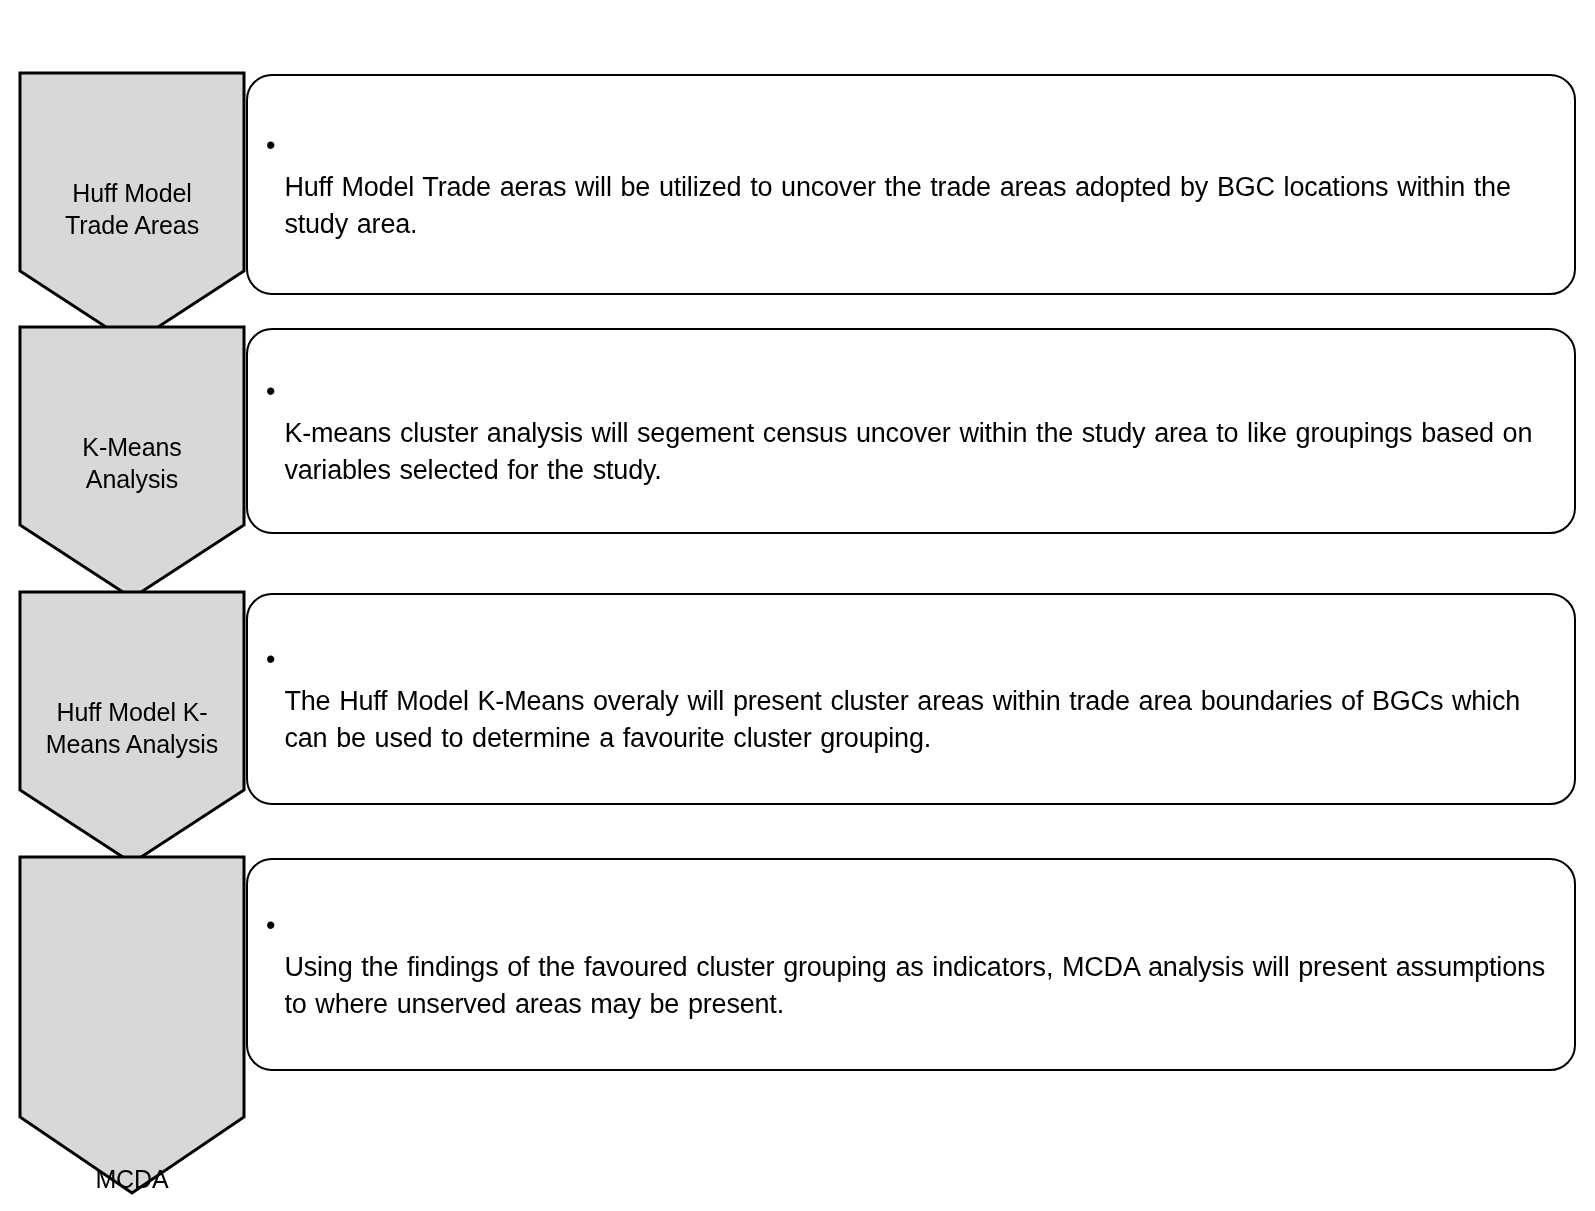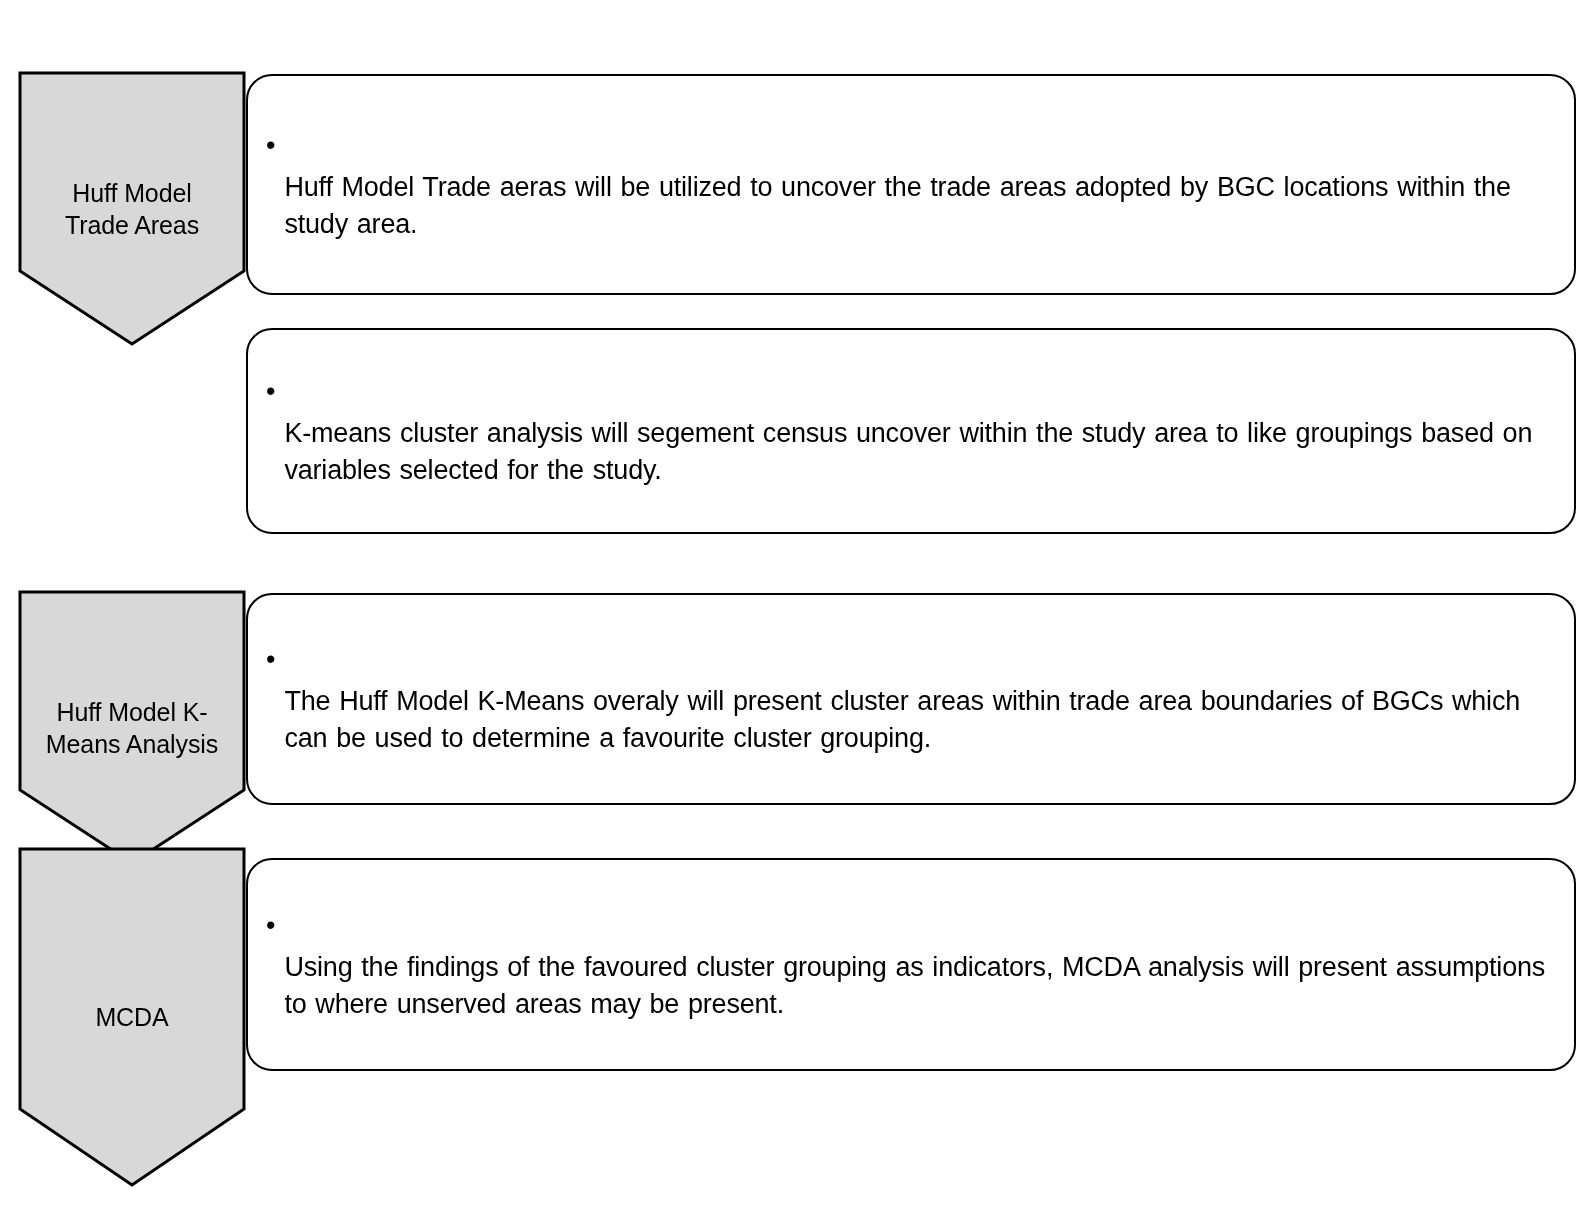--- a/index.html
+++ b/index.html
@@ -93,21 +93,21 @@
 
   #stage-1 { top: 265px; height: 330px; }
   #stage-1 .chevron { top: 60px; height: 275px; }
   #stage-1 .callout { top: 63px; height: 206px; }
 
   #stage-2 { top: 530px; height: 330px; }
   #stage-2 .chevron { top: 60px; height: 275px; }
   #stage-2 .callout { top: 63px; height: 212px; }
 
   #stage-3 { top: 795px; height: 400px; }
-  #stage-3 .chevron { top: 52px; height: 340px; }
+  #stage-3 .chevron { top: 60px; height: 340px; align-items: flex-end; }
   #stage-3 .callout { top: 63px; height: 213px; }
 </style>
 </head>
 <body>
 
 <div id="diagram">
 
   <div class="stage" id="stage-0">
     <div class="chevron">
       <svg width="228" height="275" viewBox="0 0 228 275" preserveAspectRatio="none" aria-hidden="true">
@@ -118,20 +118,27 @@
     </div>
     <div class="callout">
       <div class="callout-inner">
         <span class="bullet">•</span>
         <span class="callout-text">Huff Model Trade aeras will be utilized to uncover the trade areas adopted by BGC locations within the study area.</span>
       </div>
     </div>
   </div>
 
   <div class="stage" id="stage-1">
+    <div class="chevron">
+      <svg width="228" height="275" viewBox="0 0 228 275" preserveAspectRatio="none" aria-hidden="true">
+        <polygon points="2,2 226,2 226,200 114,273 2,200" fill="#d8d8d8" stroke="#000000" stroke-width="3"></polygon>
+      </svg>
+      <span class="chevron-label">K-Means
+Analysis</span>
+    </div>
     <div class="callout">
       <div class="callout-inner">
         <span class="bullet">•</span>
         <span class="callout-text">K-means cluster analysis will segement census uncover within the study area to like groupings based on variables selected for the study.</span>
       </div>
     </div>
   </div>
 
   <div class="stage" id="stage-2">
     <div class="chevron">

